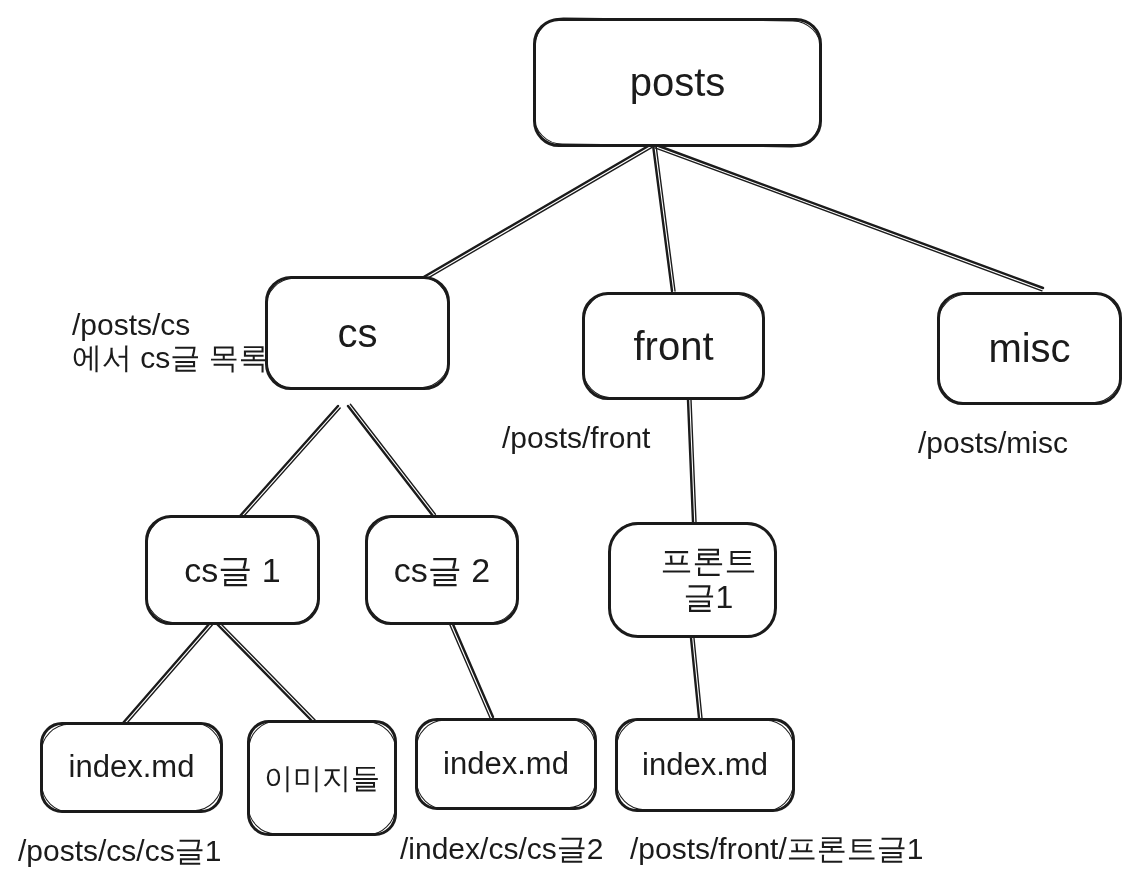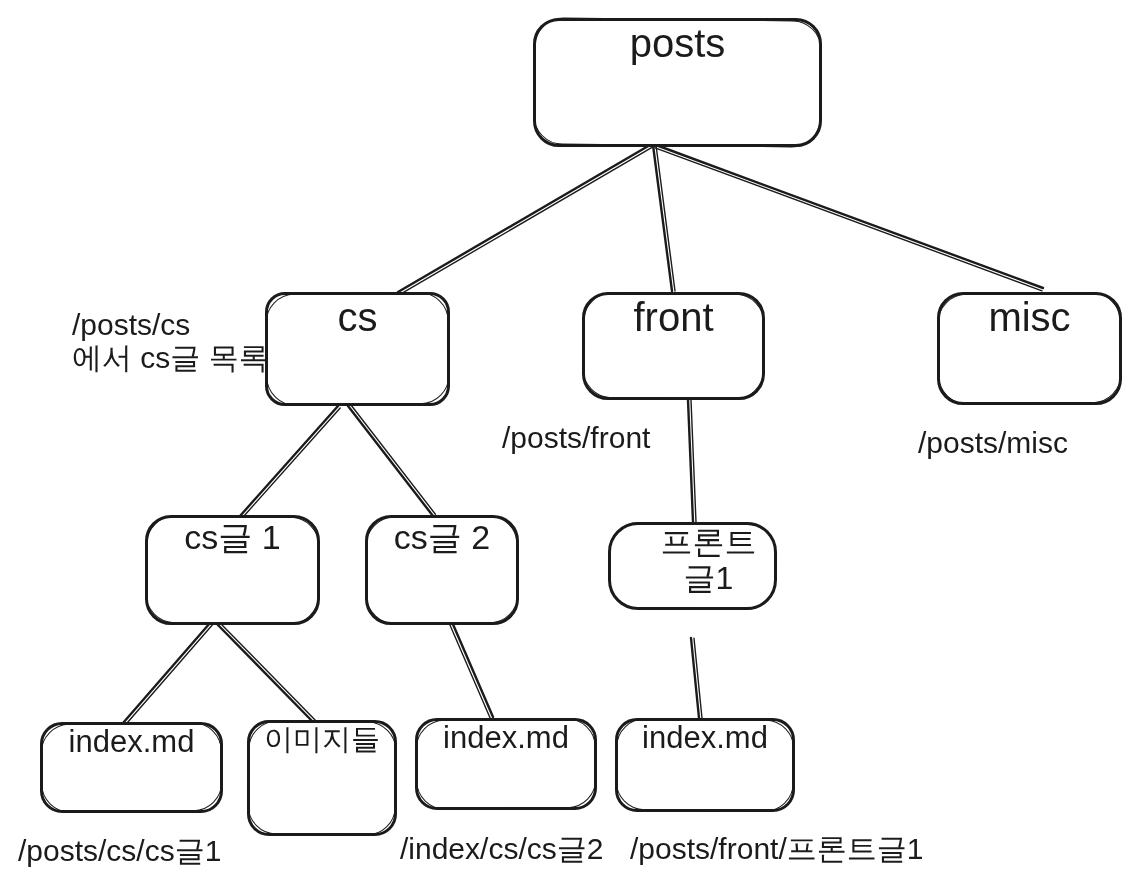--- a/index.html
+++ b/index.html
@@ -30,45 +30,45 @@
     stroke-width: 1.4;
   }
   
   .node {
     position: absolute;
     z-index: 1;
     box-sizing: border-box;
     display: flex;
     flex-direction: column;
     align-items: center;
-    justify-content: flex-start;
+    justify-content: center;
     text-align: center;
     background: #ffffff;
     border: 3px solid #1b1b1b;
     border-radius: 26px;
     line-height: 1.12;
   }
   .node::before {
     content: "";
     position: absolute;
     inset: -2px;
     border: 1.7px solid #1b1b1b;
     border-radius: 29px;
     transform: rotate(0.7deg);
     pointer-events: none;
   }
   .node:nth-of-type(even)::before { transform: rotate(-0.7deg); }
 
   .n-posts { left: 533px; top: 18px;  width: 289px; height: 129px; font-size: 40px; }
-  .n-cs    { left: 265px; top: 292px; width: 185px; height: 114px; font-size: 40px; border-radius: 20px; }
+  .n-cs    { left: 265px; top: 276px; width: 185px; height: 114px; font-size: 40px; }
   .n-front { left: 582px; top: 292px; width: 183px; height: 108px; font-size: 40px; }
   .n-misc  { left: 937px; top: 292px; width: 185px; height: 113px; font-size: 40px; }
   .n-cs1   { left: 145px; top: 515px; width: 175px; height: 110px; font-size: 34px; }
   .n-cs2   { left: 365px; top: 515px; width: 154px; height: 110px; font-size: 34px; }
-  .n-fp1   { left: 608px; top: 522px; width: 169px; height: 88px; font-size: 32px; border-radius: 30px; padding-left: 32px; }
+  .n-fp1   { left: 608px; top: 522px; width: 169px; height: 116px; font-size: 32px; border-radius: 30px; padding-left: 32px; }
   .n-idx1  { left: 40px;  top: 722px; width: 183px; height: 91px;  font-size: 31px; border-radius: 22px; }
   .n-img   { left: 247px; top: 720px; width: 150px; height: 116px;  font-size: 29px; border-radius: 22px; }
   .n-idx2  { left: 415px; top: 718px; width: 182px; height: 92px;  font-size: 31px; border-radius: 22px; }
   .n-idx3  { left: 615px; top: 718px; width: 180px; height: 94px;  font-size: 31px; border-radius: 22px; }
 
   
   .note {
     position: absolute;
     z-index: 1;
     font-size: 30px;

